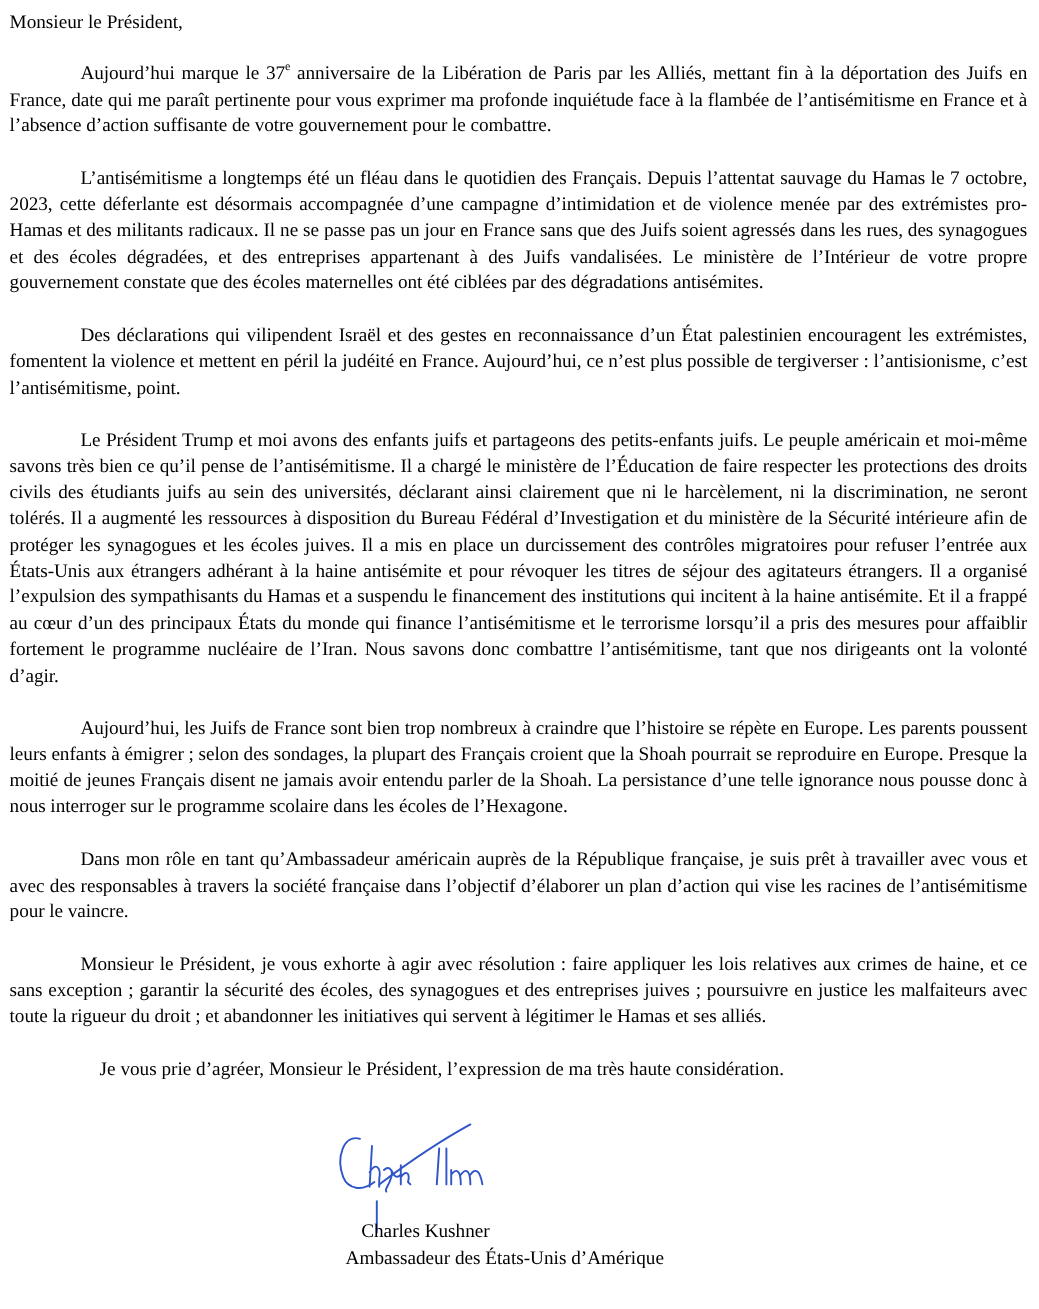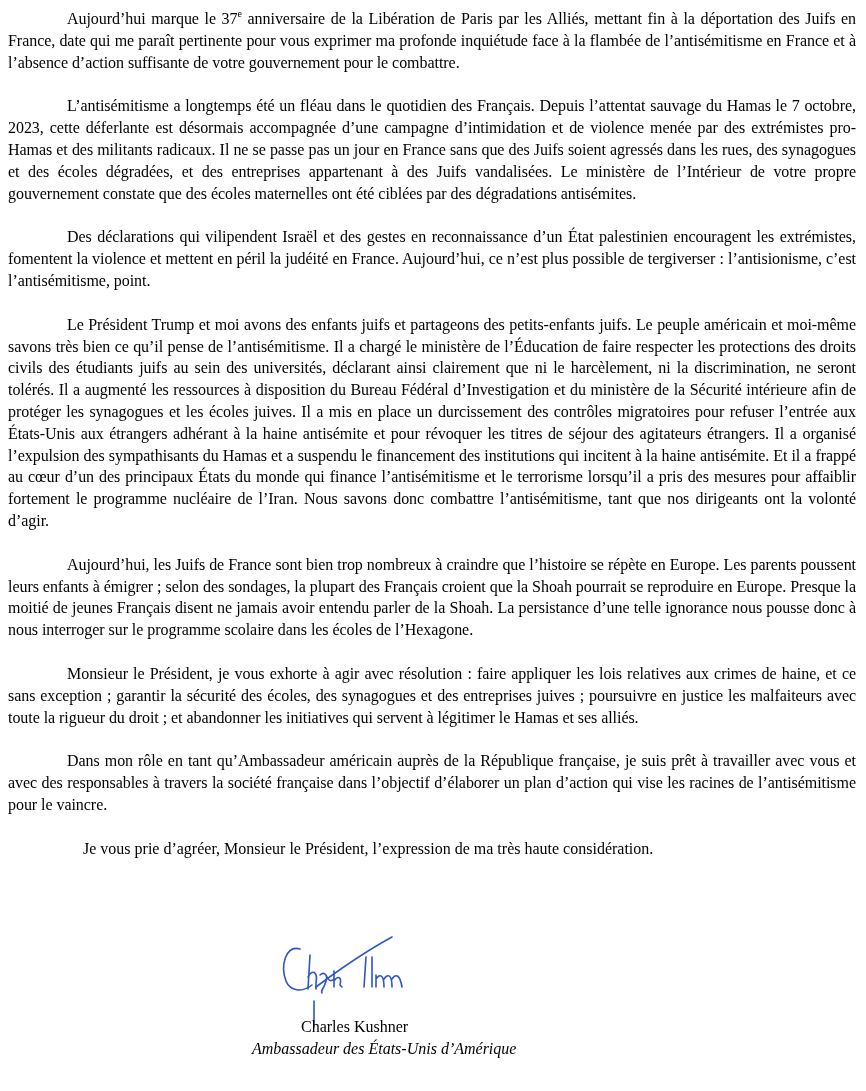--- a/index.html
+++ b/index.html
@@ -49,46 +49,46 @@
       width: 150px;
       height: 95px;
     }
     .signer-name {
       position: absolute;
       left: 301px;
       top: 1016px;
     }
     .signer-title {
       position: absolute;
-      left: 252px;
-      font-style: italic;
+      left: 288px;
       text-align: center;
     }
     .signer-title.l1 { top: 1038px; }
     .signer-title.l2 { top: 1060px; }
   </style>
 </head>
 <body>
 
 <div class="page">
 
+  <p class="salutation">Monsieur le Président,</p>
 
   <p class="para"><span>Aujourd’hui marque le 37</span><sup class="ord">e</sup><span> anniversaire de la Libération de Paris par les Alliés, mettant fin à la déportation des Juifs en France, date qui me paraît pertinente pour vous exprimer ma profonde inquiétude face à la flambée de l’antisémitisme en France et à l’absence d’action suffisante de votre gouvernement pour le combattre.</span></p>
 
   <p class="para">L’antisémitisme a longtemps été un fléau dans le quotidien des Français. Depuis l’attentat sauvage du Hamas le 7 octobre, 2023, cette déferlante est désormais accompagnée d’une campagne d’intimidation et de violence menée par des extrémistes pro-Hamas et des militants radicaux. Il ne se passe pas un jour en France sans que des Juifs soient agressés dans les rues, des synagogues et des écoles dégradées, et des entreprises appartenant à des Juifs vandalisées. Le ministère de l’Intérieur de votre propre gouvernement constate que des écoles maternelles ont été ciblées par des dégradations antisémites.</p>
 
   <p class="para">Des déclarations qui vilipendent Israël et des gestes en reconnaissance d’un État palestinien encouragent les extrémistes, fomentent la violence et mettent en péril la judéité en France. Aujourd’hui, ce n’est plus possible de tergiverser : l’antisionisme, c’est l’antisémitisme, point.</p>
 
   <p class="para">Le Président Trump et moi avons des enfants juifs et partageons des petits-enfants juifs. Le peuple américain et moi-même savons très bien ce qu’il pense de l’antisémitisme. Il a chargé le ministère de l’Éducation de faire respecter les protections des droits civils des étudiants juifs au sein des universités, déclarant ainsi clairement que ni le harcèlement, ni la discrimination, ne seront tolérés. Il a augmenté les ressources à disposition du Bureau Fédéral d’Investigation et du ministère de la Sécurité intérieure afin de protéger les synagogues et les écoles juives. Il a mis en place un durcissement des contrôles migratoires pour refuser l’entrée aux États-Unis aux étrangers adhérant à la haine antisémite et pour révoquer les titres de séjour des agitateurs étrangers. Il a organisé l’expulsion des sympathisants du Hamas et a suspendu le financement des institutions qui incitent à la haine antisémite. Et il a frappé au cœur d’un des principaux États du monde qui finance l’antisémitisme et le terrorisme lorsqu’il a pris des mesures pour affaiblir fortement le programme nucléaire de l’Iran. Nous savons donc combattre l’antisémitisme, tant que nos dirigeants ont la volonté d’agir.</p>
 
   <p class="para">Aujourd’hui, les Juifs de France sont bien trop nombreux à craindre que l’histoire se répète en Europe. Les parents poussent leurs enfants à émigrer ; selon des sondages, la plupart des Français croient que la Shoah pourrait se reproduire en Europe. Presque la moitié de jeunes Français disent ne jamais avoir entendu parler de la Shoah. La persistance d’une telle ignorance nous pousse donc à nous interroger sur le programme scolaire dans les écoles de l’Hexagone.</p>
 
+  <p class="para">Dans mon rôle en tant qu’Ambassadeur américain auprès de la République française, je suis prêt à travailler avec vous et avec des responsables à travers la société française dans l’objectif d’élaborer un plan d’action qui vise les racines de l’antisémitisme pour le vaincre.</p>
+
   <p class="para">Monsieur le Président, je vous exhorte à agir avec résolution : faire appliquer les lois relatives aux crimes de haine, et ce sans exception ; garantir la sécurité des écoles, des synagogues et des entreprises juives ; poursuivre en justice les malfaiteurs avec toute la rigueur du droit ; et abandonner les initiatives qui servent à légitimer le Hamas et ses alliés.</p>
-
-  <p class="para">Dans mon rôle en tant qu’Ambassadeur américain auprès de la République française, je suis prêt à travailler avec vous et avec des responsables à travers la société française dans l’objectif d’élaborer un plan d’action qui vise les racines de l’antisémitisme pour le vaincre.</p>
 
   <p class="closing">Je vous prie d’agréer, Monsieur le Président, l’expression de ma très haute considération.</p>
 
   <svg class="signature" viewBox="0 0 150 95">
     <g id="sig-strokes" fill="none" stroke-width="1.6" stroke-linecap="round" stroke-linejoin="round" stroke="#2f55c8">
       <path d="M20 14 C 6 10, 0 30, 6 46 C 10 56, 22 58, 32 50"></path>
       <path d="M30 20 L 28 54 M28 42 C 32 34, 38 36, 36 48 L 36 54"></path>
       <path d="M40 40 C 44 36, 48 40, 46 46 C 44 54, 40 56, 42 58 M46 40 C 48 44, 50 48, 54 44"></path>
       <path d="M54 36 L 54 52 M54 46 C 58 40, 62 42, 60 50 L 62 52"></path>
       <path d="M34 66 L 34 92 M36 52 C 60 34, 90 14, 112 2"></path>

